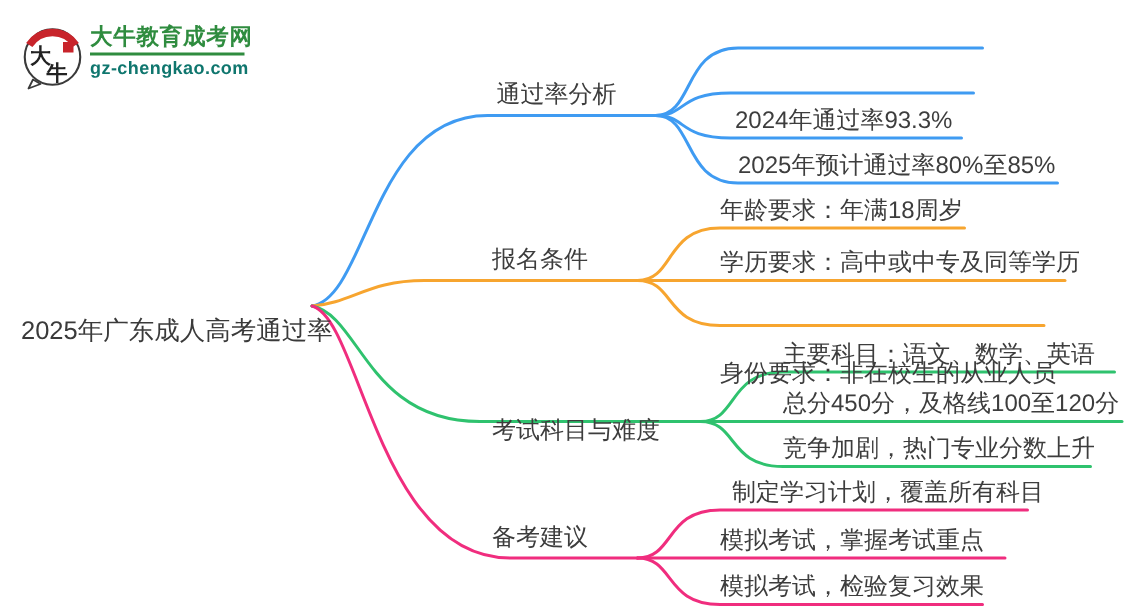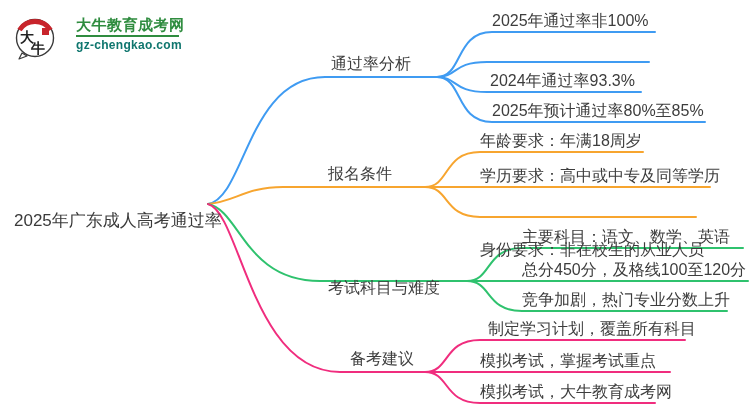--- a/index.html
+++ b/index.html
@@ -10,21 +10,21 @@
   #lines{position:absolute;left:0;top:0;pointer-events:none;}
   .node{
     position:absolute;white-space:nowrap;color:#3d3d3d;line-height:18px;
     font-size:16px;
   }
   .root-label{font-size:17px;line-height:20px;color:#3a3a3a;}
   .branch-label{font-size:16px;}
   
   .logo{position:absolute;left:14px;top:16px;display:flex;align-items:flex-start;}
   .logo-badge{width:42px;height:44px;flex:0 0 auto;}
-  .logo-text{margin-left:20px;}
+  .logo-text{margin-left:4px;}
   .logo-name{color:#2f8c3f;font-weight:bold;font-size:15px;line-height:17px;letter-spacing:.5px;}
   .logo-rule{height:2px;background:#2f8c3f;width:103px;margin:2px 0 1px 0;}
   .logo-domain{color:#0f766e;font-weight:bold;font-size:12px;line-height:14px;letter-spacing:.3px;}
 </style>
 </head>
 <body>
 
 <div id="canvas">
 
   <svg id="lines" width="750" height="410" viewBox="0 0 750 410" fill="none" stroke-width="2" stroke-linecap="round">
@@ -73,31 +73,30 @@
       <div class="logo-rule"></div>
       <div class="logo-domain">gz-chengkao.com</div>
     </div>
   </div>
 
   <div class="node root-label" style="left:14px;top:195px;margin-top:16px;">2025年广东成人高考通过率</div>
 
   <div class="node branch-label" style="left:331px;top:55px;">通过率分析</div>
   <div class="node branch-label" style="left:328px;top:165px;">报名条件</div>
   <div class="node branch-label" style="left:328px;top:258px;margin-top:21px;">考试科目与难度</div>
-  <div class="node branch-label" style="left:328px;top:350px;margin-left:22px;">备考建议</div>
+  <div class="node branch-label" style="left:328px;top:350px;">备考建议</div>
 
-  <div class="node" style="left:492px;top:12px;">2025年通过率非100%</div>
   <div class="node" style="left:490px;top:72px;">2024年通过率93.3%</div>
   <div class="node" style="left:492px;top:102px;">2025年预计通过率80%至85%</div>
 
   <div class="node" style="left:480px;top:132px;">年龄要求：年满18周岁</div>
   <div class="node" style="left:480px;top:167px;">学历要求：高中或中专及同等学历</div>
   <div class="node" style="left:480px;top:197px;margin-top:44px;">身份要求：非在校生的从业人员</div>
 
   <div class="node" style="left:522px;top:228px;">主要科目：语文、数学、英语</div>
   <div class="node" style="left:522px;top:261px;">总分450分，及格线100至120分</div>
   <div class="node" style="left:522px;top:291px;">竞争加剧，热门专业分数上升</div>
 
   <div class="node" style="left:488px;top:320px;">制定学习计划，覆盖所有科目</div>
   <div class="node" style="left:480px;top:352px;">模拟考试，掌握考试重点</div>
-  <div class="node" style="left:480px;top:383px;">模拟考试，大牛教育成考网</div>
+  <div class="node" style="left:480px;top:383px;">模拟考试，检验复习效果</div>
 
 </div>
 
 </body></html>

